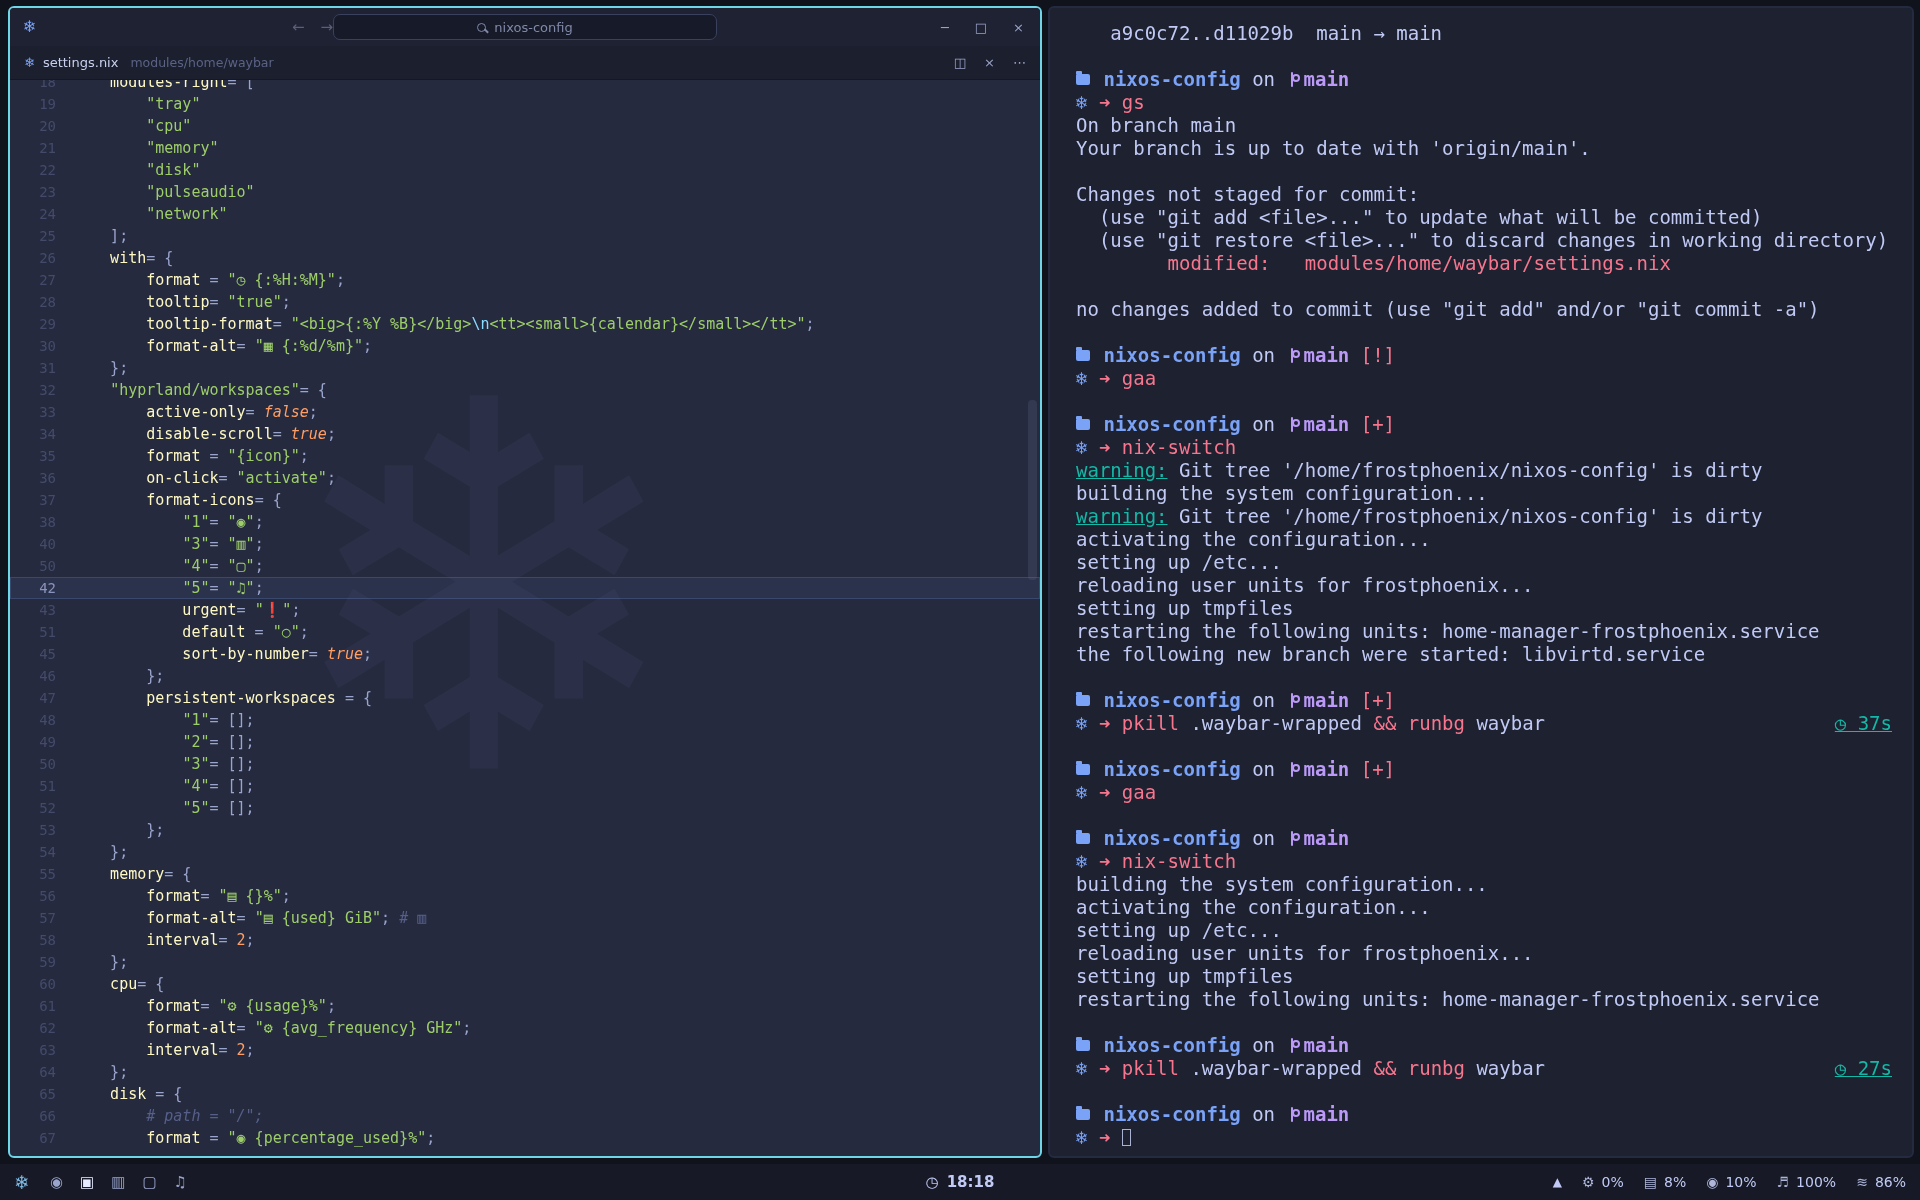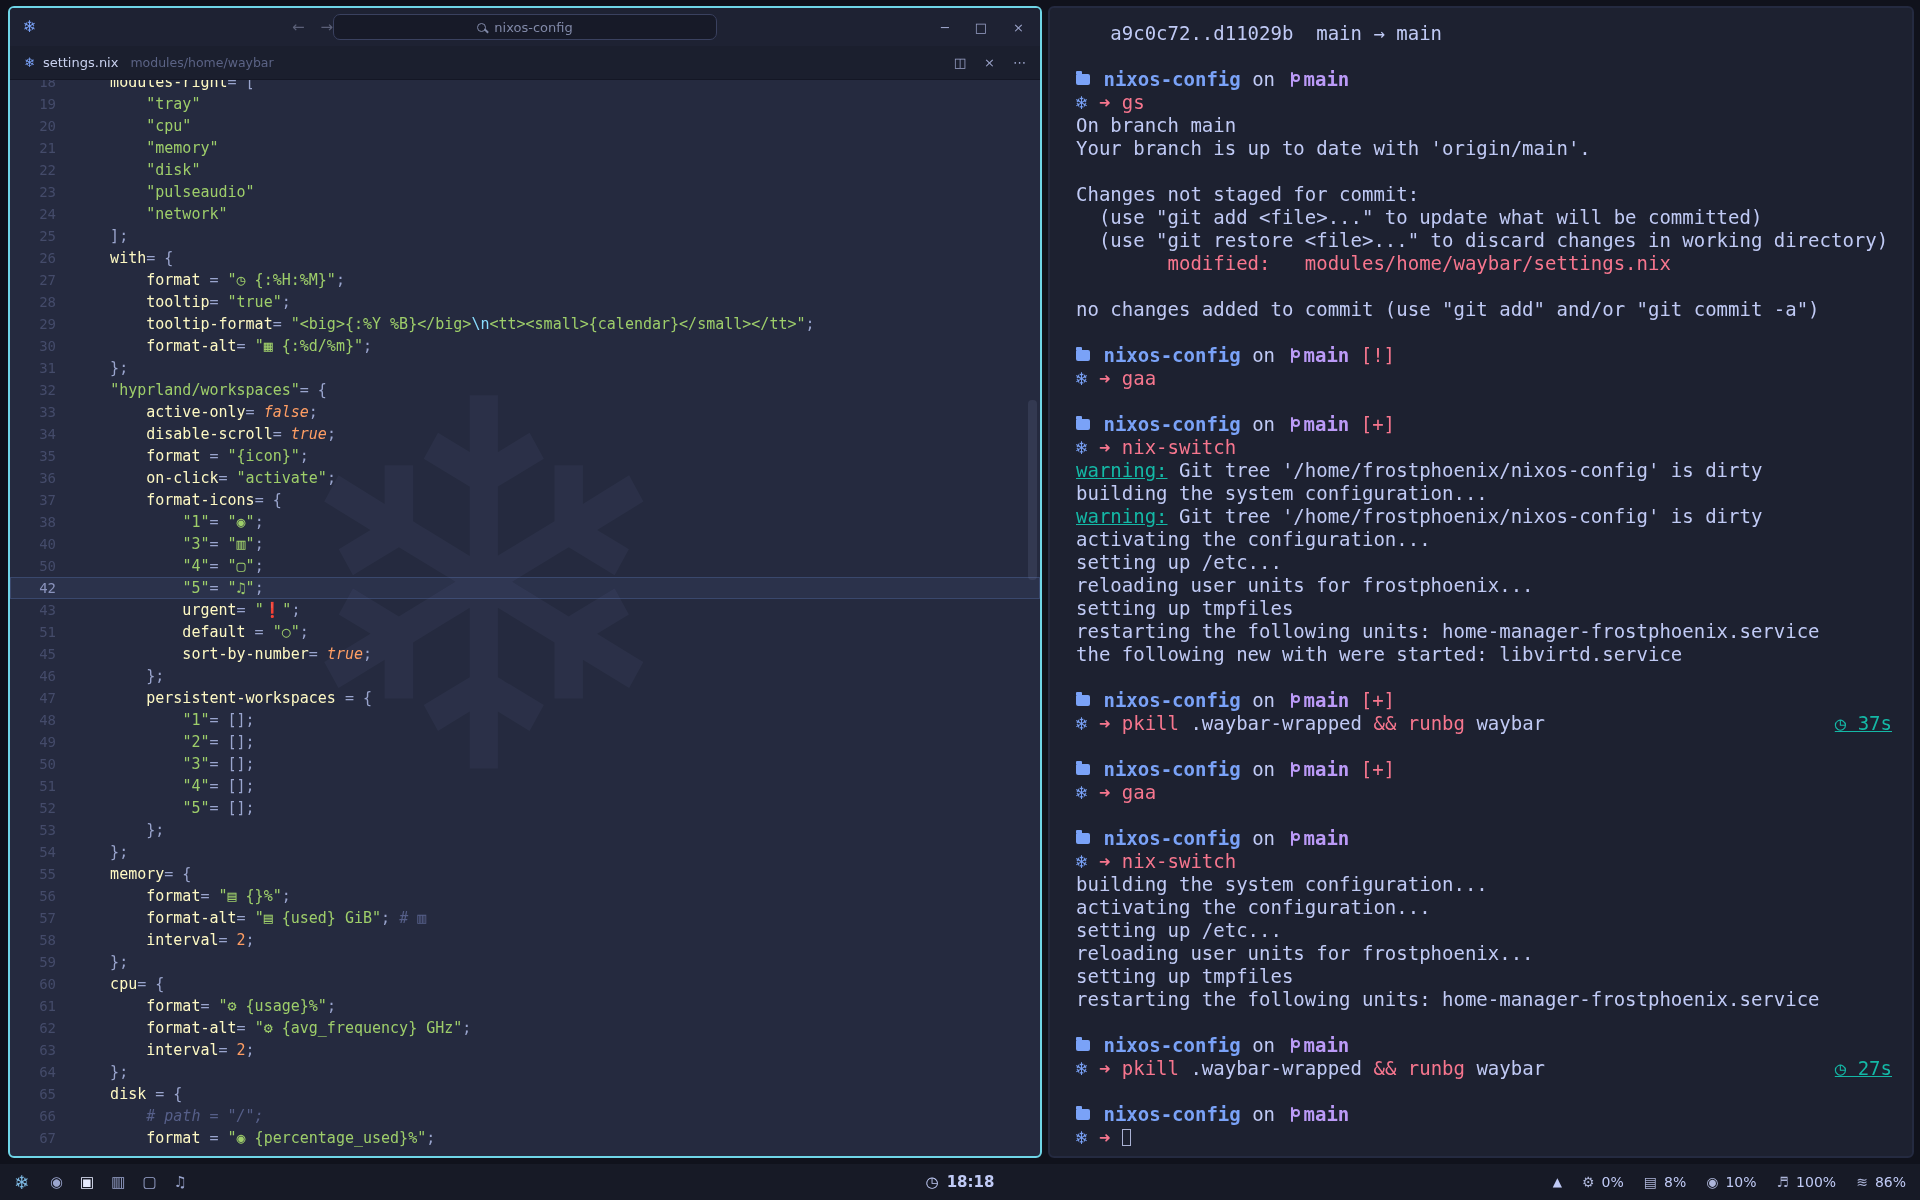--- a/index.html
+++ b/index.html
@@ -340,21 +340,21 @@
         <div class="term-line"><span class="tm-folder"></span><span class="tm-t"> </span><span class="tm-d">nixos-config</span><span class="tm-t"> on </span><span class="tm-branch"></span><span class="tm-g">main</span><span class="tm-r"> [+]</span></div>
         <div class="term-line"><span class="tm-b">❄ </span><span class="tm-r">➜ nix-switch</span></div>
         <div class="term-line"><span class="tm-y">warning:</span><span class="tm-t"> Git tree '/home/frostphoenix/nixos-config' is dirty</span></div>
         <div class="term-line"><span class="tm-t">building the system configuration...</span></div>
         <div class="term-line"><span class="tm-y">warning:</span><span class="tm-t"> Git tree '/home/frostphoenix/nixos-config' is dirty</span></div>
         <div class="term-line"><span class="tm-t">activating the configuration...</span></div>
         <div class="term-line"><span class="tm-t">setting up /etc...</span></div>
         <div class="term-line"><span class="tm-t">reloading user units for frostphoenix...</span></div>
         <div class="term-line"><span class="tm-t">setting up tmpfiles</span></div>
         <div class="term-line"><span class="tm-t">restarting the following units: home-manager-frostphoenix.service</span></div>
-        <div class="term-line"><span class="tm-t">the following new with were started: libvirtd.service</span></div>
+        <div class="term-line"><span class="tm-t">the following new branch were started: libvirtd.service</span></div>
         <div class="term-line"></div>
         <div class="term-line"><span class="tm-folder"></span><span class="tm-t"> </span><span class="tm-d">nixos-config</span><span class="tm-t"> on </span><span class="tm-branch"></span><span class="tm-g">main</span><span class="tm-r"> [+]</span></div>
         <div class="term-line"><span class="tm-b">❄ </span><span class="tm-r">➜ pkill</span><span class="tm-t"> .waybar-wrapped </span><span class="tm-r">&amp;&amp;</span><span class="tm-t"> </span><span class="tm-r">runbg</span><span class="tm-t"> waybar</span><span class="right"><span class="tm-y">◷ 37s</span></span></div>
         <div class="term-line"></div>
         <div class="term-line"><span class="tm-folder"></span><span class="tm-t"> </span><span class="tm-d">nixos-config</span><span class="tm-t"> on </span><span class="tm-branch"></span><span class="tm-g">main</span><span class="tm-r"> [+]</span></div>
         <div class="term-line"><span class="tm-b">❄ </span><span class="tm-r">➜ gaa</span></div>
         <div class="term-line"></div>
         <div class="term-line"><span class="tm-folder"></span><span class="tm-t"> </span><span class="tm-d">nixos-config</span><span class="tm-t"> on </span><span class="tm-branch"></span><span class="tm-g">main</span></div>
         <div class="term-line"><span class="tm-b">❄ </span><span class="tm-r">➜ nix-switch</span></div>
         <div class="term-line"><span class="tm-t">building the system configuration...</span></div>

